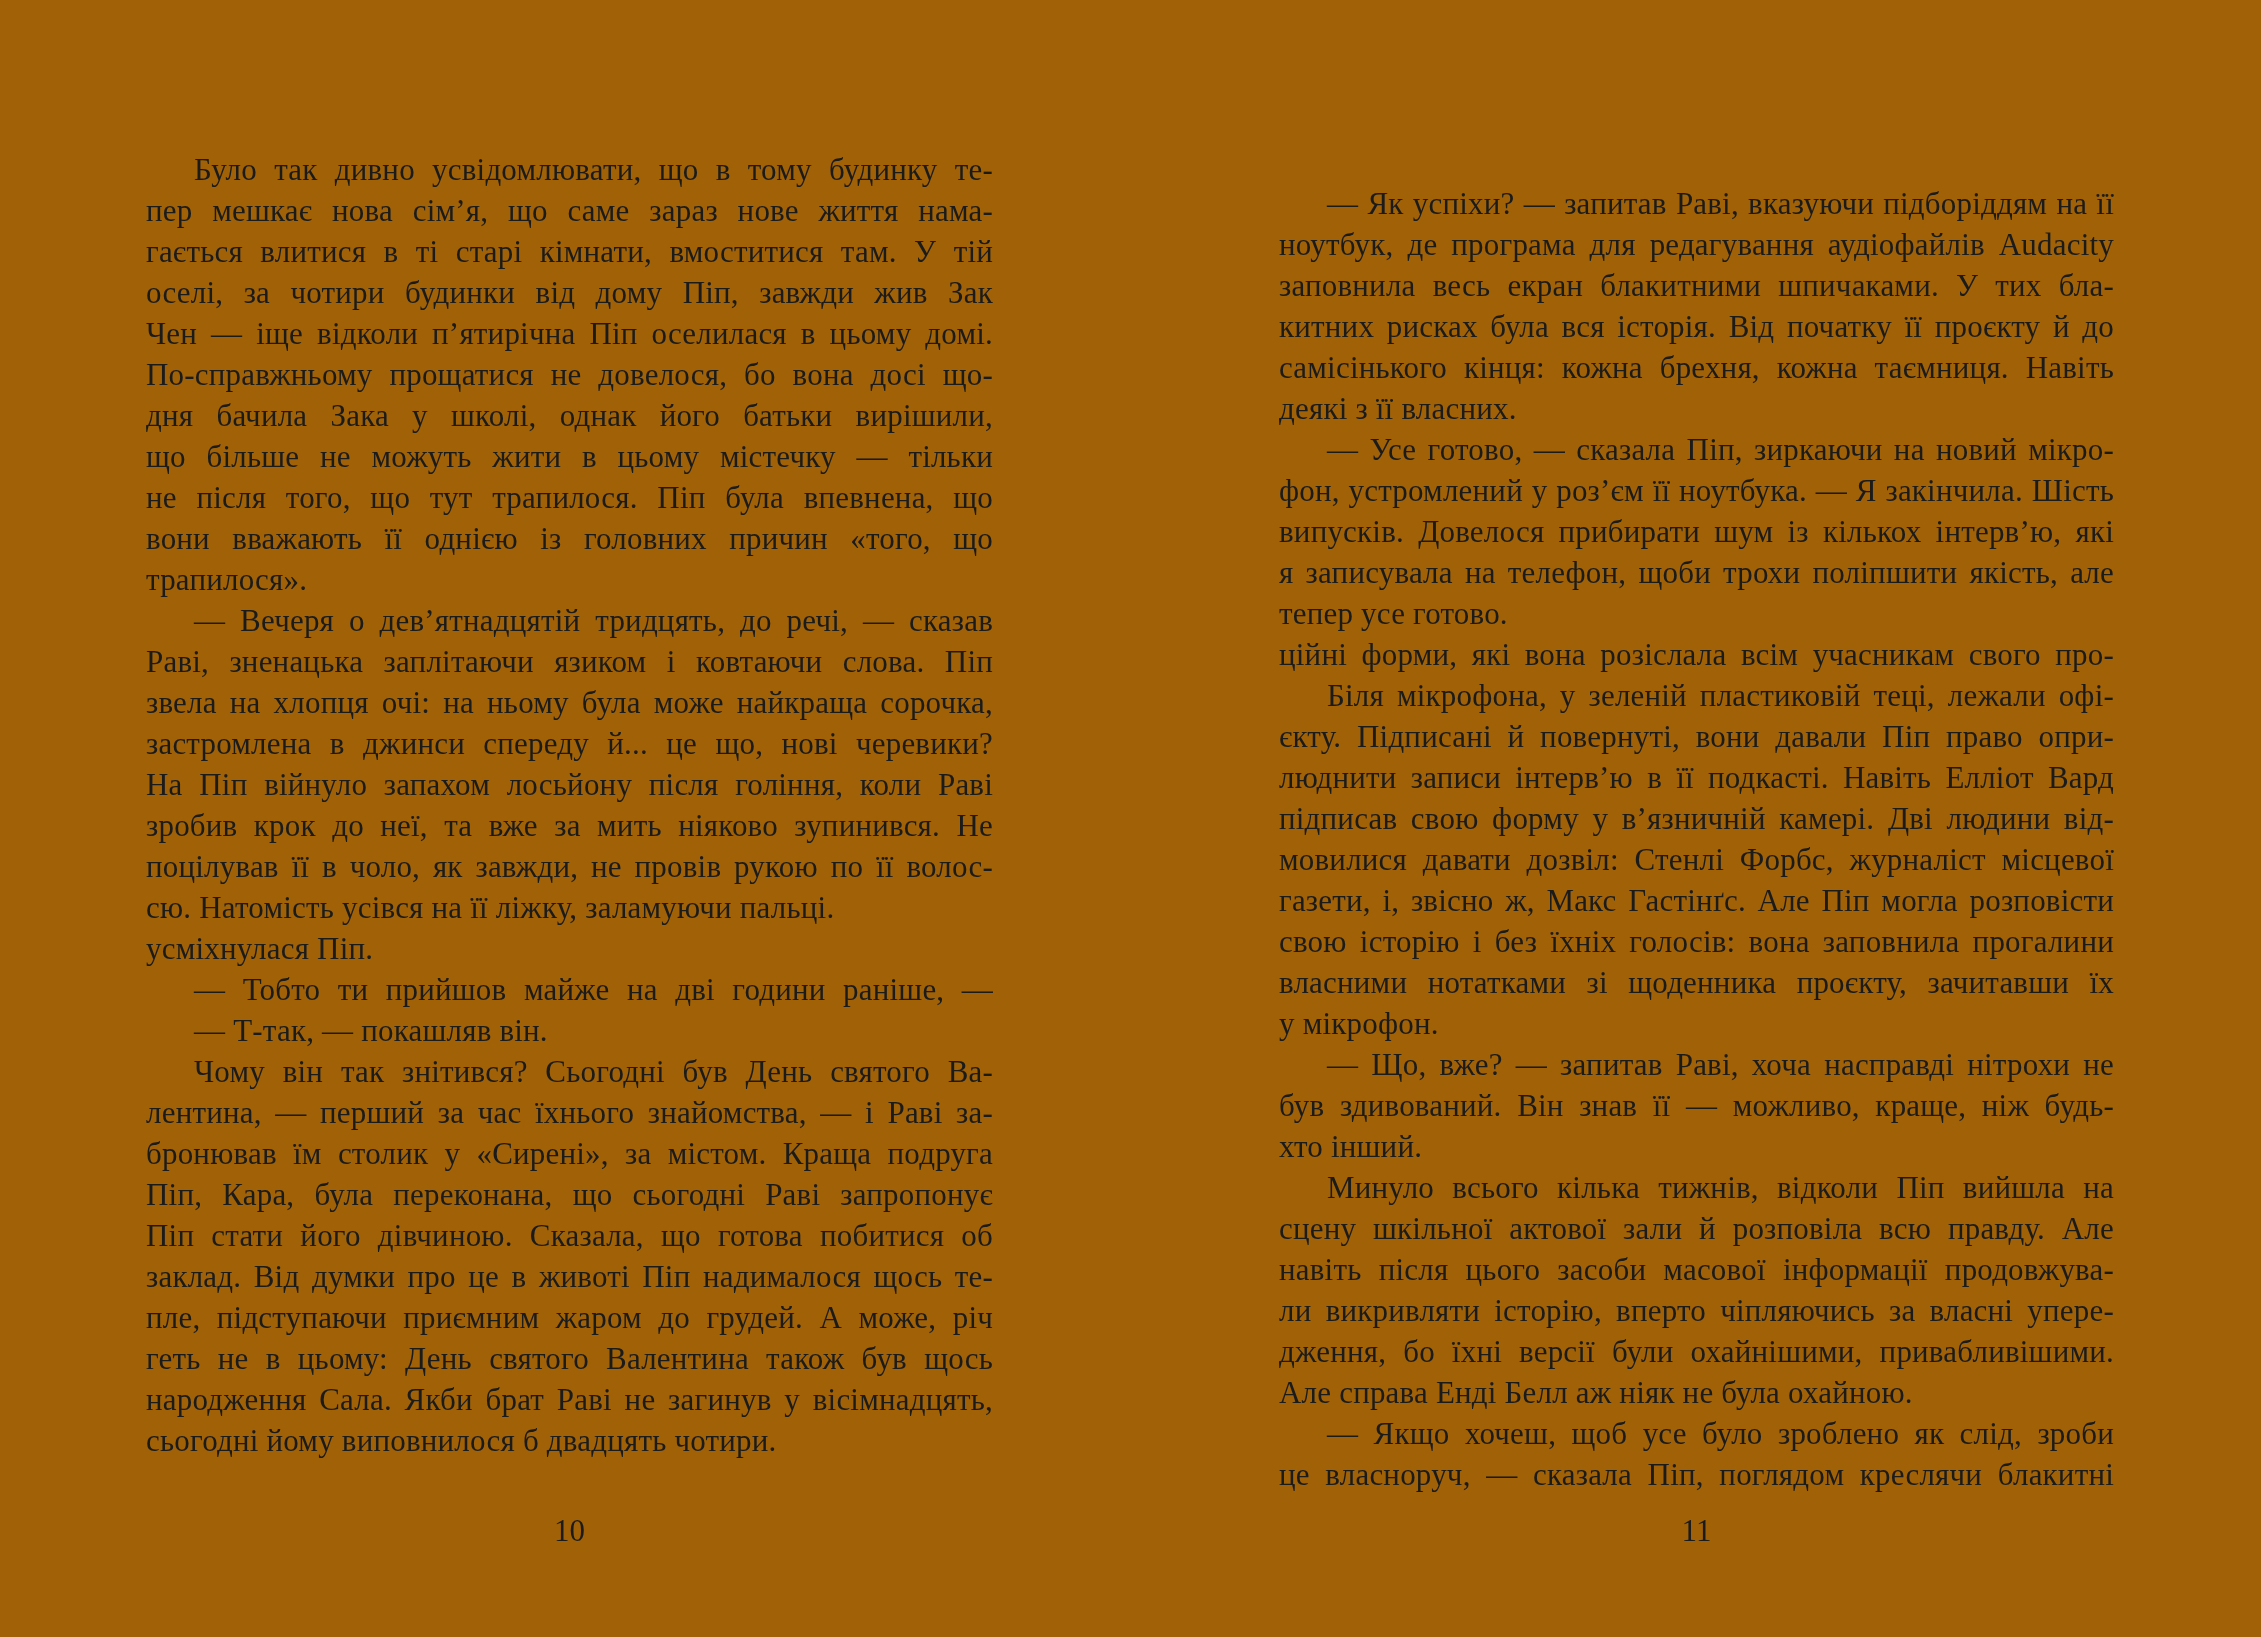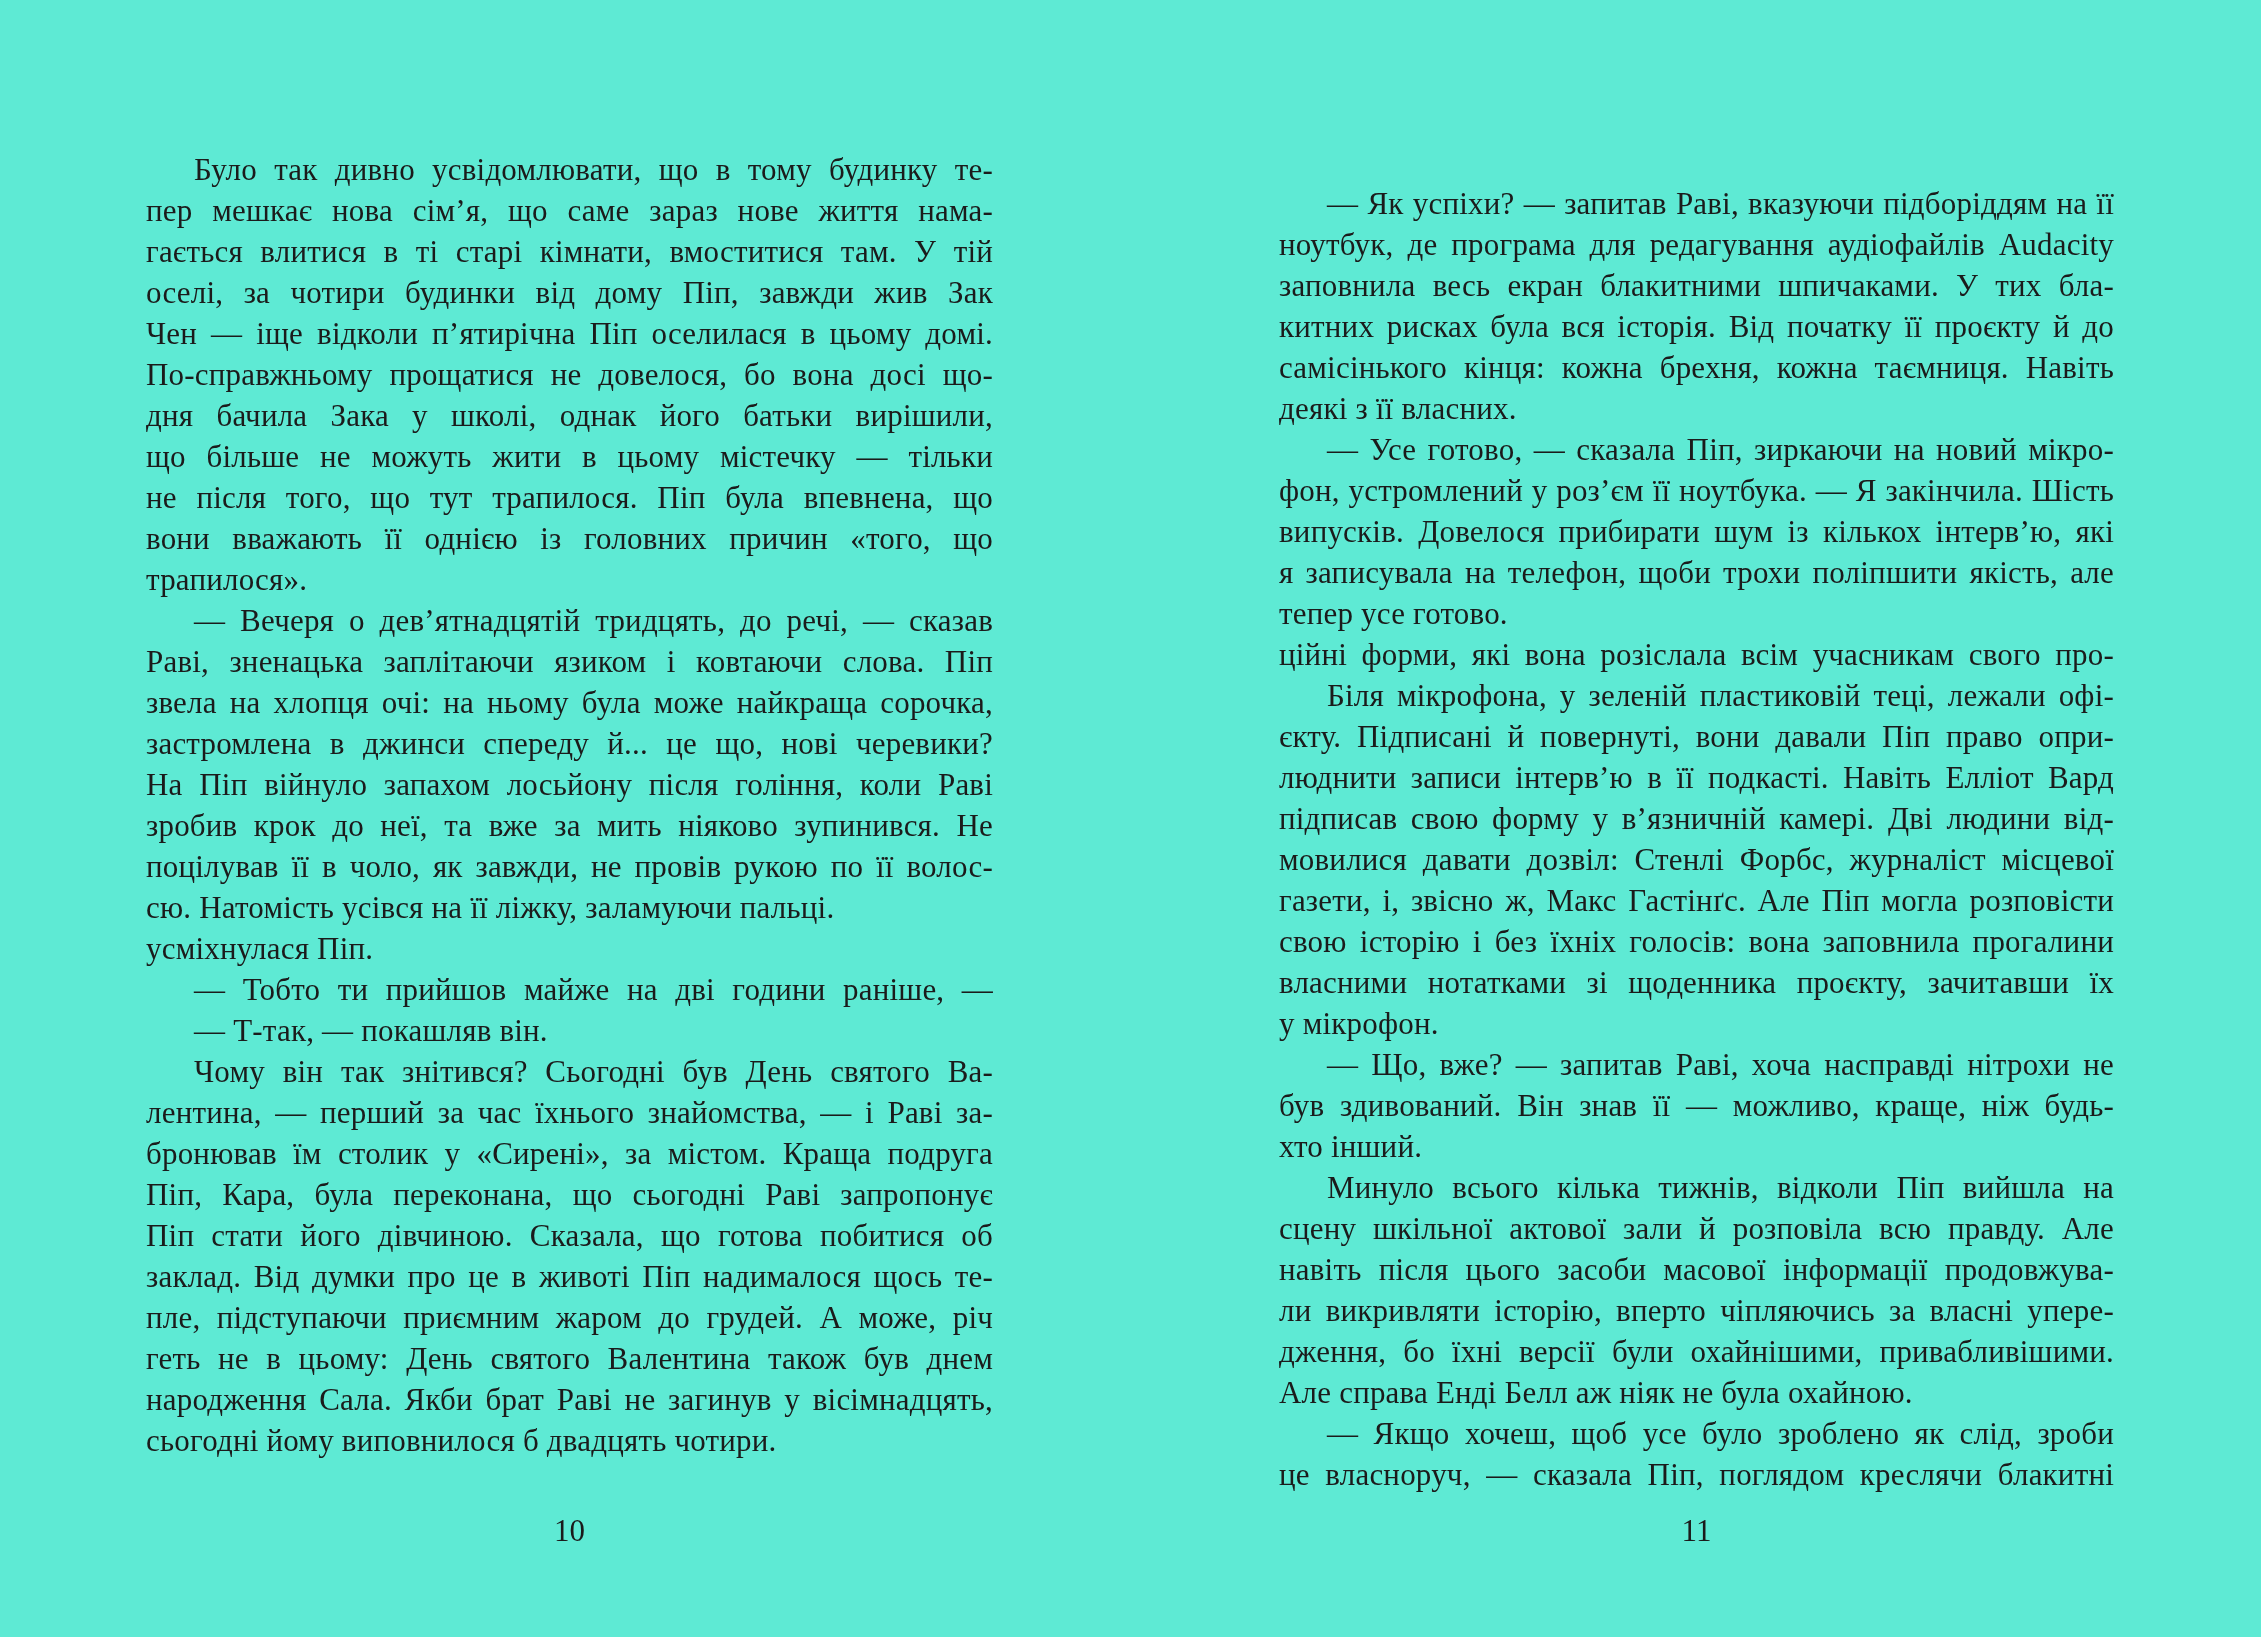--- a/index.html
+++ b/index.html
@@ -17,21 +17,21 @@
   }
   .spread {
     position: absolute;
     inset: 0;
   }
   .page {
     position: absolute;
     top: 0;
     width: 1131px;
     height: 1638px;
-    background: #5eead4;
+    background: #a16207;
   }
   .page.left  { left: 0; }
   .page.right { left: 1131px; }
   .text-block {
     position: absolute;
     top: 149px;
   }
   .page.left  .text-block { left: 146px; width: 847px; }
   .page.right .text-block { left: 148px; width: 835px; margin-top: 34px; }
   .line {
@@ -87,21 +87,21 @@
         <div class="line end">усміхнулася Піп.</div>
         <div class="line indent">— Тобто ти прийшов майже на дві години раніше, —</div>
         <div class="line indent end">— Т-так, — покашляв він.</div>
         <div class="line indent">Чому він так знітився? Сьогодні був День святого Ва-</div>
         <div class="line">лентина, — перший за час їхнього знайомства, — і Раві за-</div>
         <div class="line">бронював їм столик у «Сирені», за містом. Краща подруга</div>
         <div class="line">Піп, Кара, була переконана, що сьогодні Раві запропонує</div>
         <div class="line">Піп стати його дівчиною. Сказала, що готова побитися об</div>
         <div class="line">заклад. Від думки про це в животі Піп надималося щось те-</div>
         <div class="line">пле, підступаючи приємним жаром до грудей. А може, річ</div>
-        <div class="line">геть не в цьому: День святого Валентина також був днем</div>
+        <div class="line">геть не в цьому: День святого Валентина також був щось</div>
         <div class="line">народження Сала. Якби брат Раві не загинув у вісімнадцять,</div>
         <div class="line end">сьогодні йому виповнилося б двадцять чотири.</div>
       </div>
     <div class="page-number">10</div>
   </div>
 
   <div class="page right">
     <div class="text-block">
         <div class="line indent">— Як успіхи? — запитав Раві, вказуючи підборіддям на її</div>
         <div class="line">ноутбук, де програма для редагування аудіофайлів Audacity</div>

